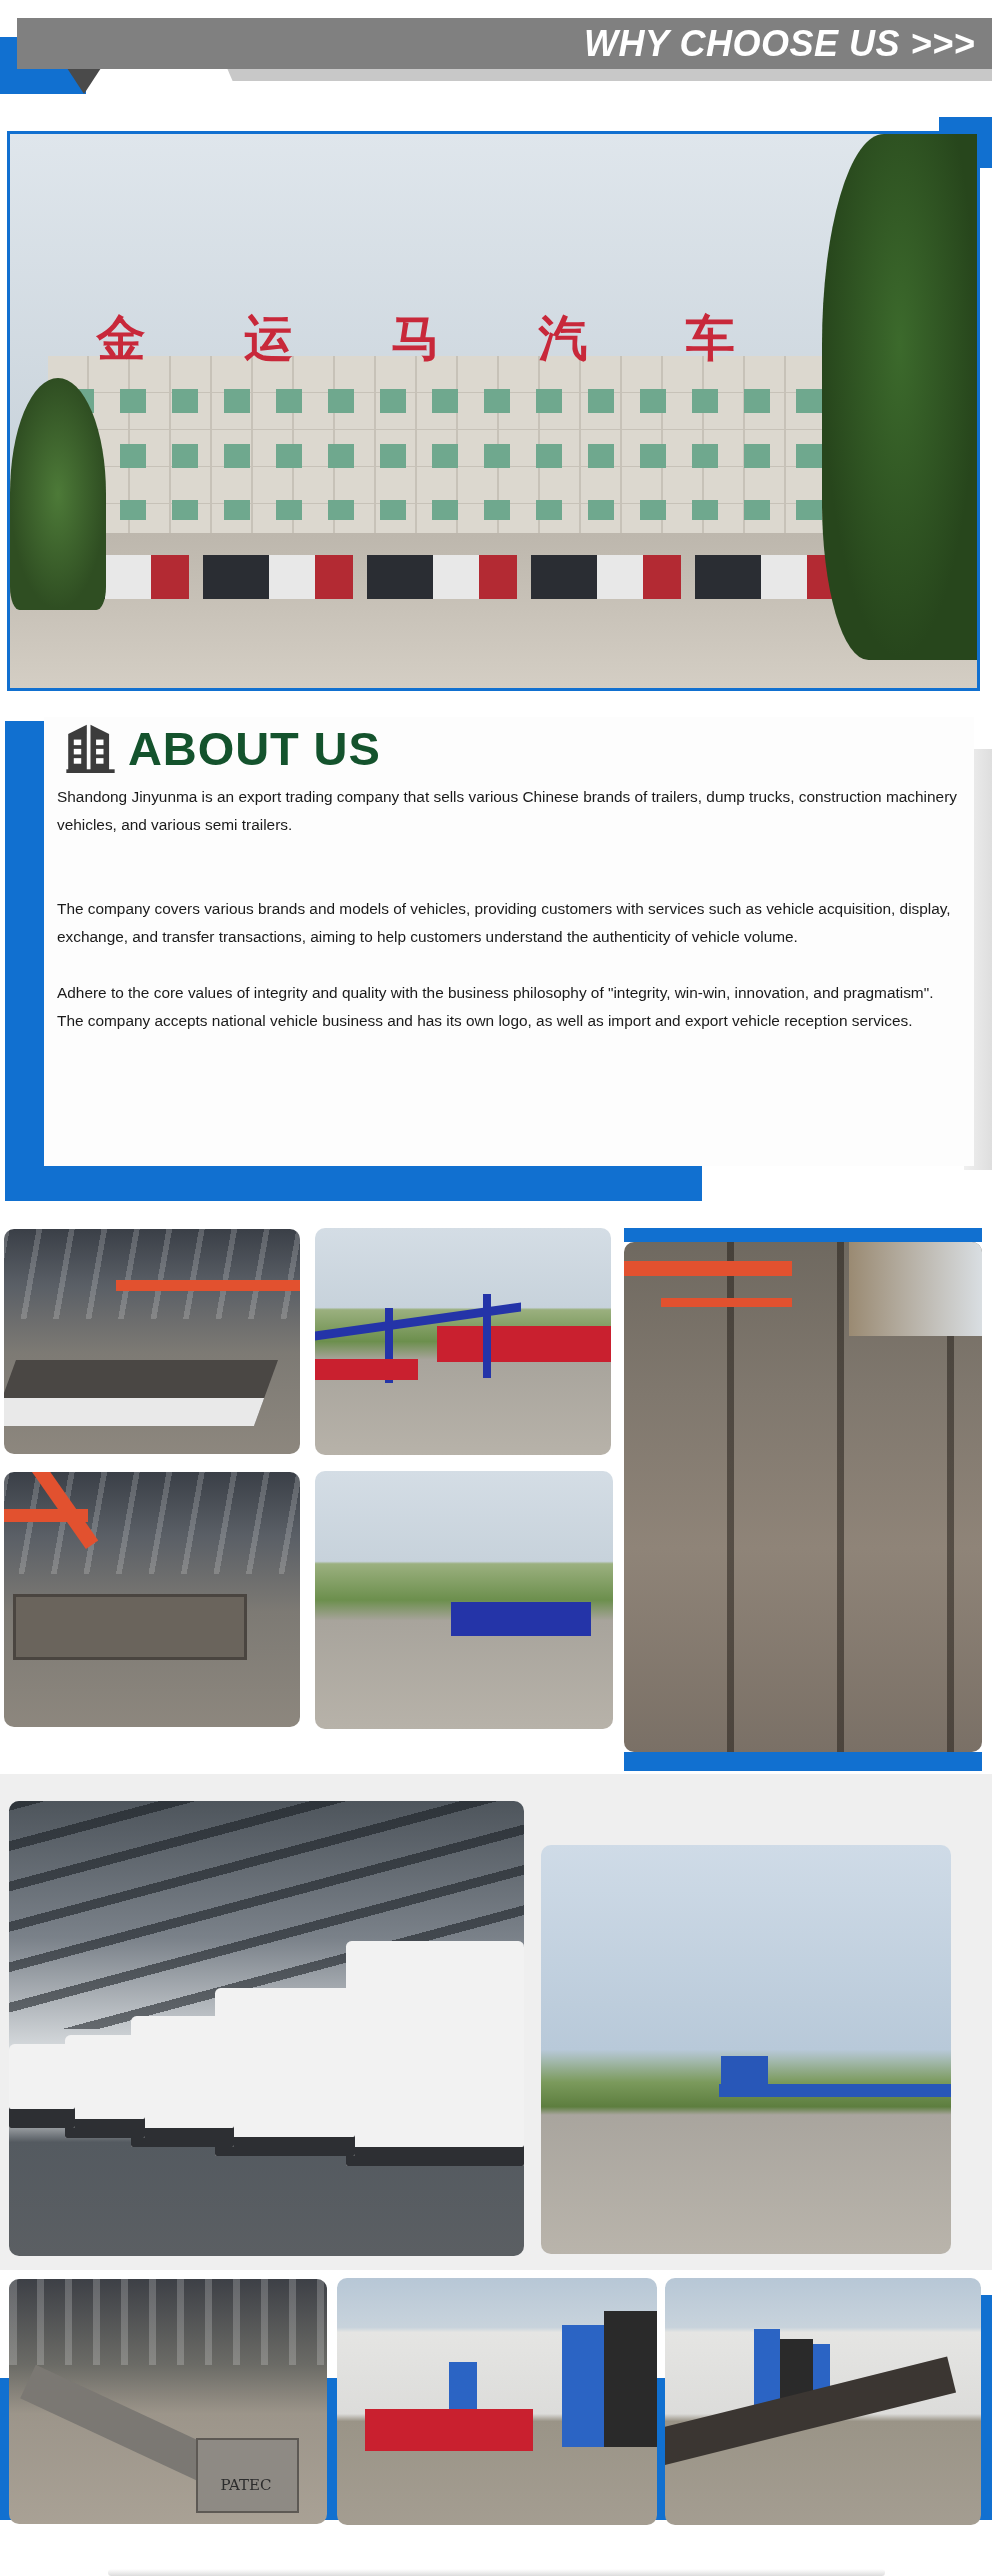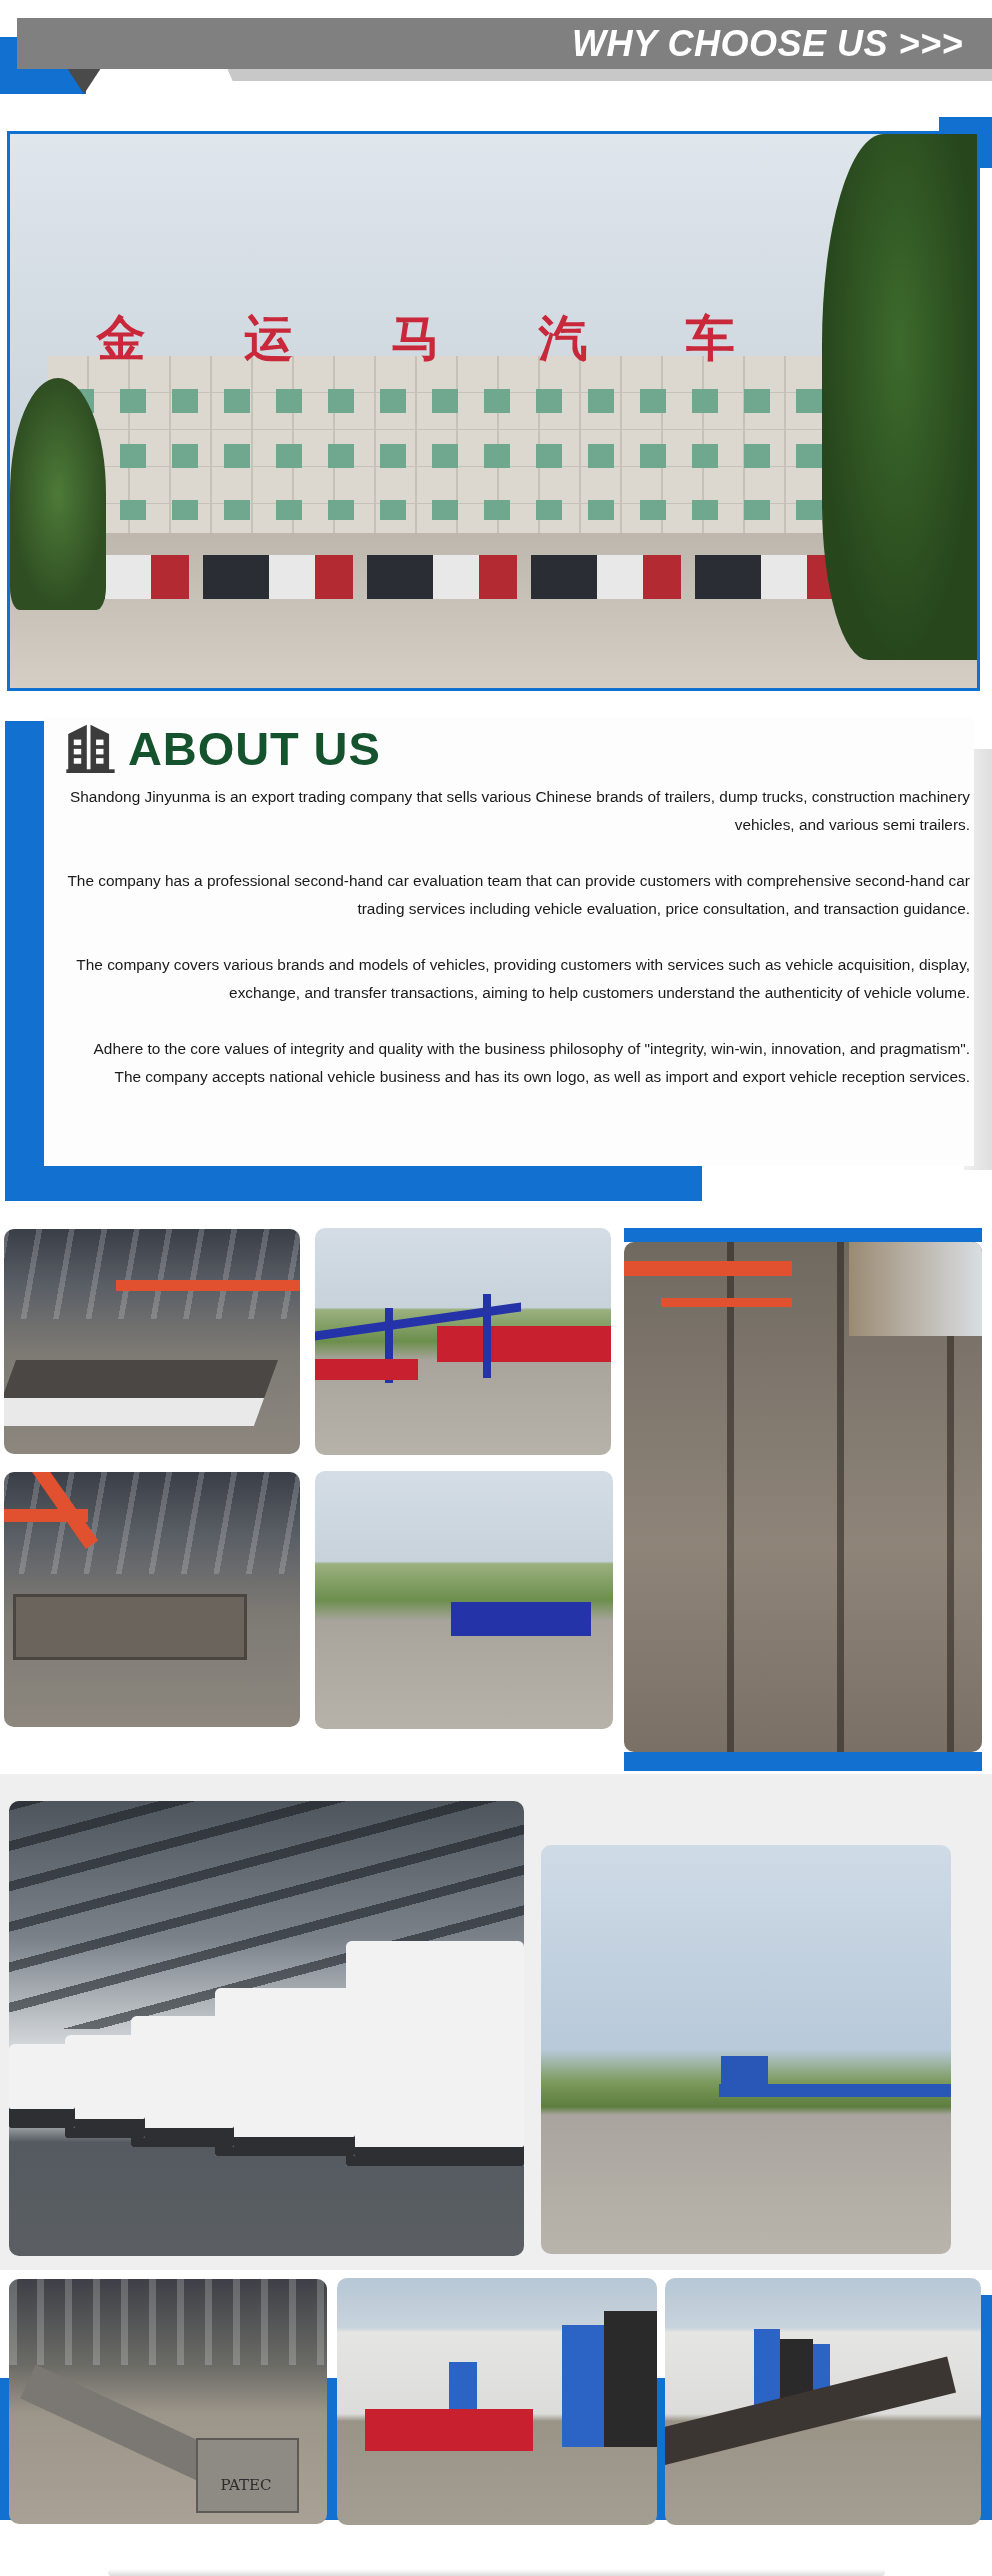--- a/index.html
+++ b/index.html
@@ -6,21 +6,21 @@
   html, body { width: 992px; background: #ffffff; font-family: "Liberation Sans", sans-serif; }
   .page { position: relative; width: 992px; height: 2576px; overflow: hidden; background: #ffffff; }
 
   
   .banner-blue { position: absolute; left: 0; top: 37px; width: 86px; height: 57px; background: #1170d0; }
   .banner-dark-tri { position: absolute; left: 67px; top: 68px; width: 0; height: 0;
     border-left: 17px solid transparent; border-right: 17px solid transparent; border-top: 26px solid #4a4a4a; }
   .banner-light { position: absolute; left: 227px; top: 68px; width: 766px; height: 13px; background: #c8c8c8;
     clip-path: polygon(0 0, 100% 0, 100% 100%, 5.6px 100%); }
   .banner-gray { position: absolute; left: 17px; top: 18px; width: 975px; height: 51px; background: #808080;
-    display: flex; align-items: center; justify-content: flex-end; padding-right: 29px; }
+    display: flex; align-items: center; justify-content: flex-end; padding-right: 17px; }
   .banner-title { color: #ffffff; font-weight: bold; font-style: italic; font-size: 36px; letter-spacing: 0.5px; }
 
   
   .hero-blue-tab { position: absolute; left: 939px; top: 117px; width: 53px; height: 51px; background: #1170d0; }
   .hero-frame { position: absolute; left: 6.6px; top: 131px; width: 973px; height: 560px; border: 3.7px solid #1170d0; overflow: hidden;
     background: #dde4ea; }
   .sky { position: absolute; left: 0; top: 0; width: 100%; height: 62%; background: linear-gradient(#dfe6ec, #c9d3db); }
   .ground { position: absolute; left: 0; bottom: 0; width: 100%; height: 28%; background: linear-gradient(#bdb7ad, #d4cec4); }
   .building { position: absolute; left: 4%; top: 40%; width: 84%; height: 40%; background: #dcd8cf;
     background-image: repeating-linear-gradient(90deg, transparent 0 39px, #c7c2b8 39px 41px), repeating-linear-gradient(0deg, transparent 0 36px, #c7c2b8 36px 37px); }
@@ -33,21 +33,21 @@
   .cars { position: absolute; left: 3%; top: 76%; width: 92%; height: 8%;
     background-image: repeating-linear-gradient(90deg, #2a2d33 0 66px, #e8e8e8 66px 112px, #b32a33 112px 150px, transparent 150px 164px); border-radius: 7.5px; }
 
   
   .about-blue-left { position: absolute; left: 4.7px; top: 721px; width: 39px; height: 480px; background: #1170d0; }
   .about-blue-bottom { position: absolute; left: 4.7px; top: 1165px; width: 697px; height: 36px; background: #1170d0; }
   .about-card { position: absolute; left: 44px; top: 717px; width: 930px; height: 449px; background: #fdfdfd; }
   .about-bg-right { position: absolute; left: 964px; top: 749px; width: 28px; height: 421px; background: linear-gradient(90deg, #f0f0f0, #dedede); }
   .about-head { position: absolute; left: 66px; top: 721px; display: flex; align-items: center; gap: 13px; }
   .about-title { font-weight: bold; font-size: 47px; color: #14532d; letter-spacing: 0.9px; }
-  .about-body { position: absolute; left: 57px; top: 783px; width: 913px; font-size: 15.4px; line-height: 28px; color: #1a1a1a; text-align: right; }
+  .about-body { position: absolute; left: 57px; top: 783px; width: 913px; font-size: 15.4px; line-height: 28px; color: #1a1a1a; }
   .about-body p { margin: 0; }
   .about-body .gap { height: 28px; }
 
   
   .g1-photo { position: absolute; overflow: hidden; border-radius: 10px; }
   .factory-interior { background: linear-gradient(180deg, #3a3f47 0%, #5a5f66 25%, #7d7a74 55%, #8d877e 100%); }
   .factory-interior::before { content: ""; position: absolute; left: 0; top: 0; width: 100%; height: 40%;
     background-image: repeating-linear-gradient(100deg, rgba(255,255,255,0.18) 0 5.6px, transparent 5.6px 32px); }
   .crane { position: absolute; height: 11.2px; background: #e2512f; }
   .yard { background: linear-gradient(180deg, #d4dde5 0%, #c7d2db 35%, #9bb07f 36%, #6c8f4d 50%, #a8a49c 58%, #b7b2a9 100%); }
@@ -129,21 +129,20 @@
         <rect x="32" y="20" width="8" height="6" fill="#fff"></rect>
           <rect x="32" y="30" width="8" height="6" fill="#fff"></rect>
           <rect x="32" y="40" width="8" height="6" fill="#fff"></rect>
       </svg>
     </span>
     <span class="about-title">ABOUT US</span>
   </div>
   <div class="about-body">
     <p>Shandong Jinyunma is an export trading company that sells various Chinese brands of trailers, dump trucks, construction machinery vehicles, and various semi trailers.</p>
     <div class="gap"></div>
-    <p>The company has a professional second-hand car evaluation team that can provide customers with comprehensive second-hand car trading services including vehicle evaluation, price consultation, and transaction guidance.</p>
     <div class="gap"></div>
     <p>The company covers various brands and models of vehicles, providing customers with services such as vehicle acquisition, display, exchange, and transfer transactions, aiming to help customers understand the authenticity of vehicle volume.</p>
     <div class="gap"></div>
     <p>Adhere to the core values of integrity and quality with the business philosophy of "integrity, win-win, innovation, and pragmatism".</p>
     <p>The company accepts national vehicle business and has its own logo, as well as import and export vehicle reception services.</p>
   </div>
 
   <div class="g1-photo factory-interior" style="left:3.7px; top:1229px; width:296px; height:225px;" title="Laser cutting machine in factory workshop">
     <div class="crane" style="left:112px; top:51px; width:187px;"></div>
     <div style="position:absolute; left:0; top:131px; width:262px; height:66px; background:#4a4744; transform:skewX(-20deg); border-bottom:28px solid #e9e9e9;"></div>

